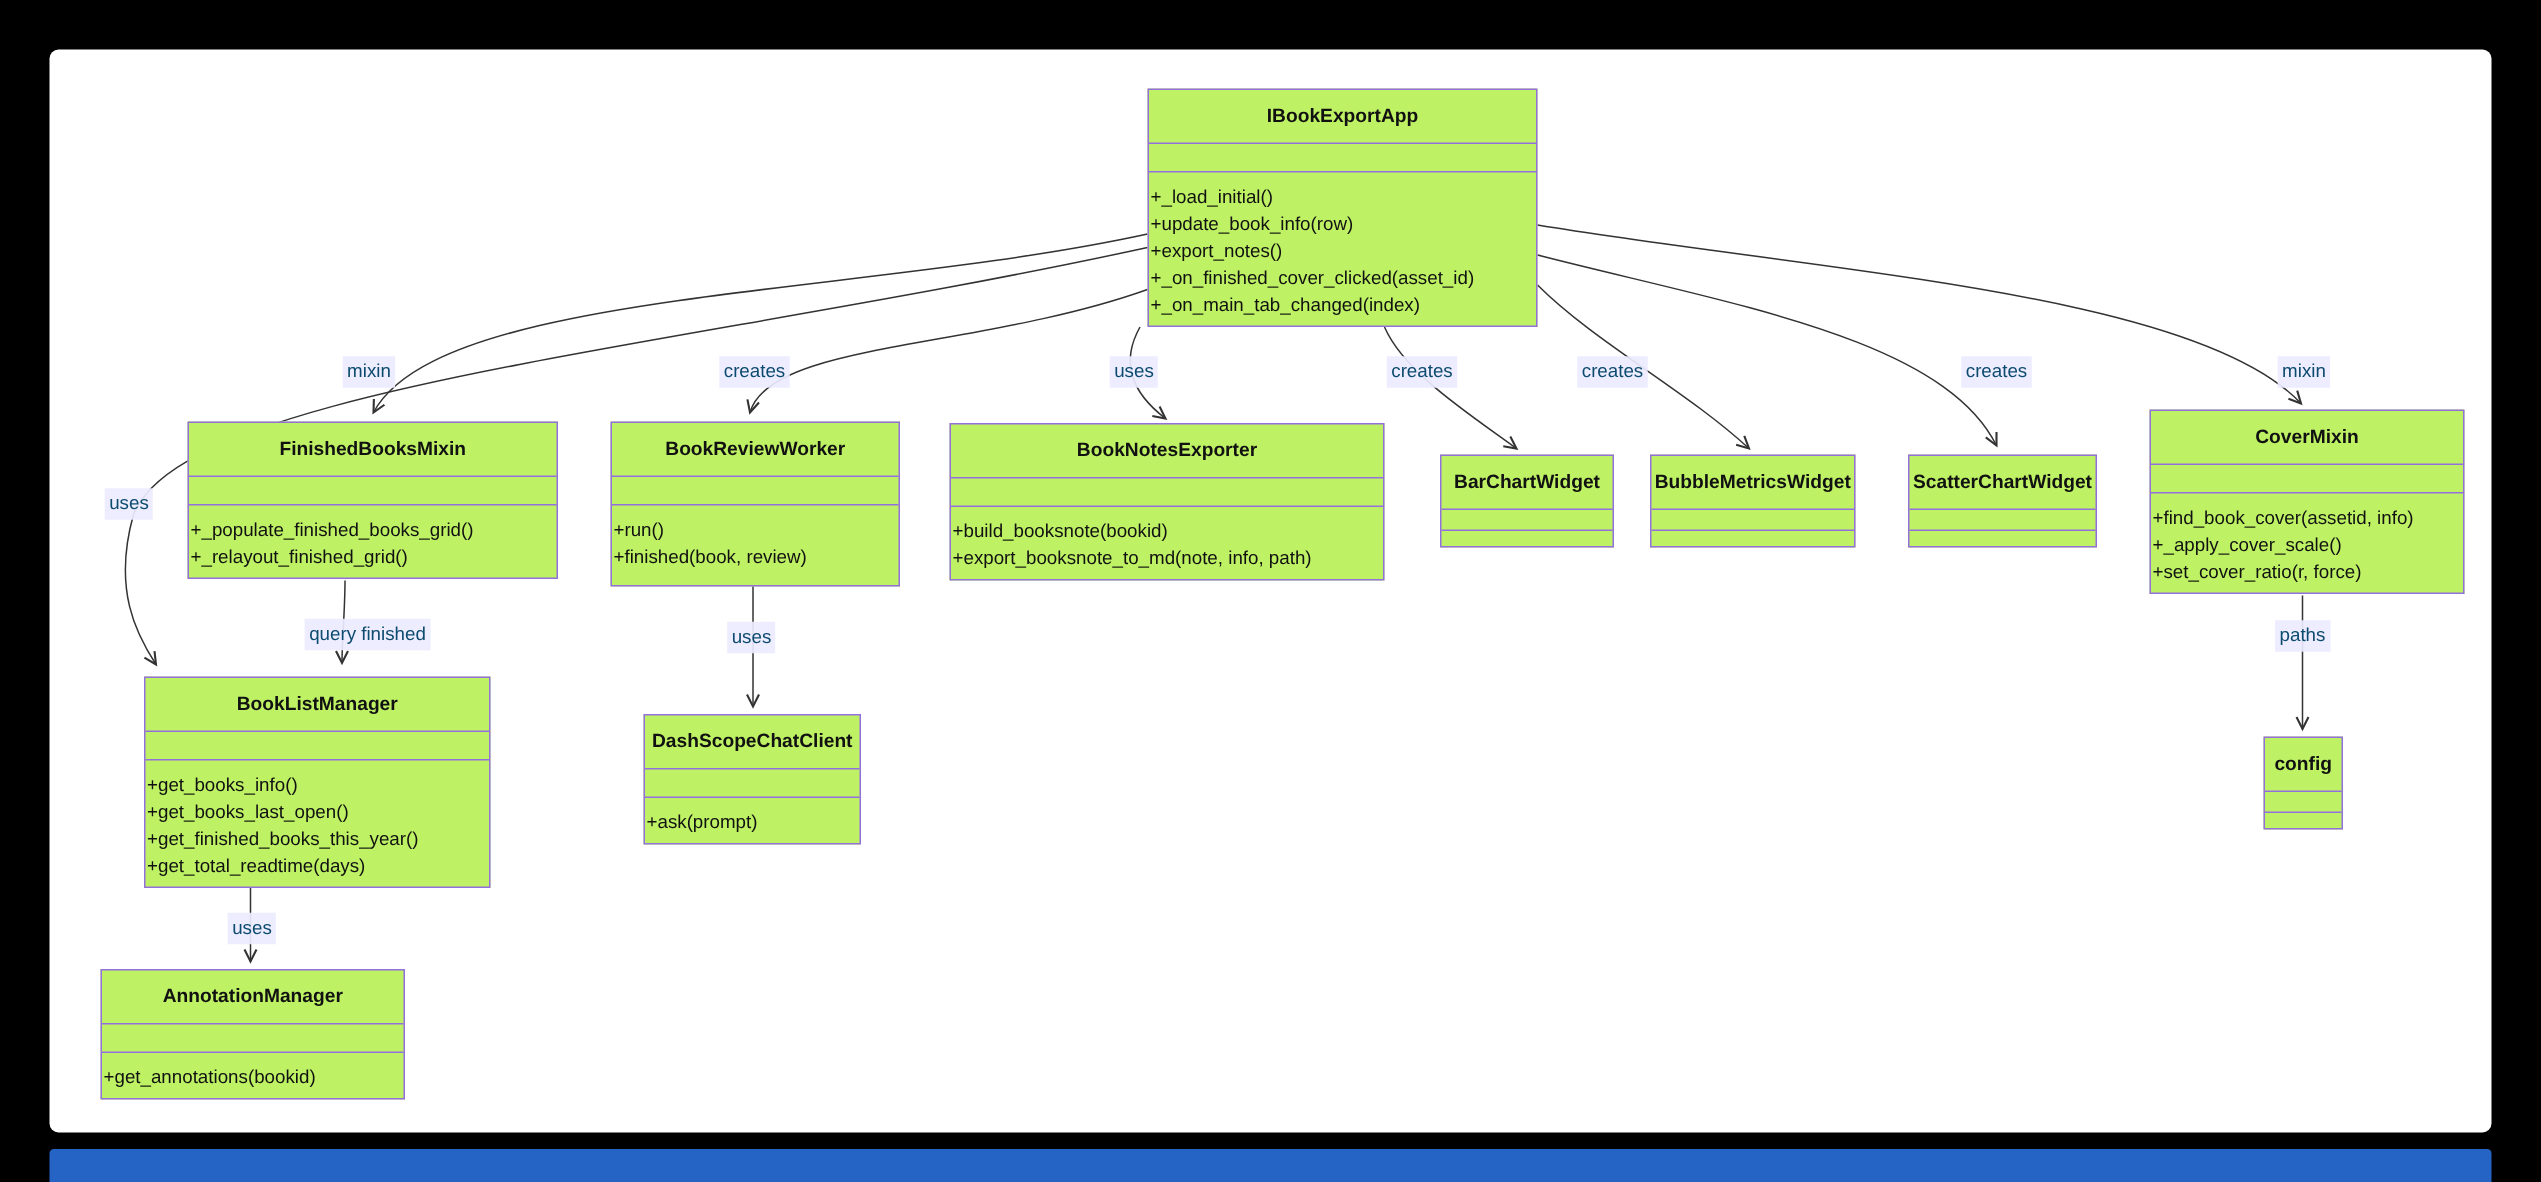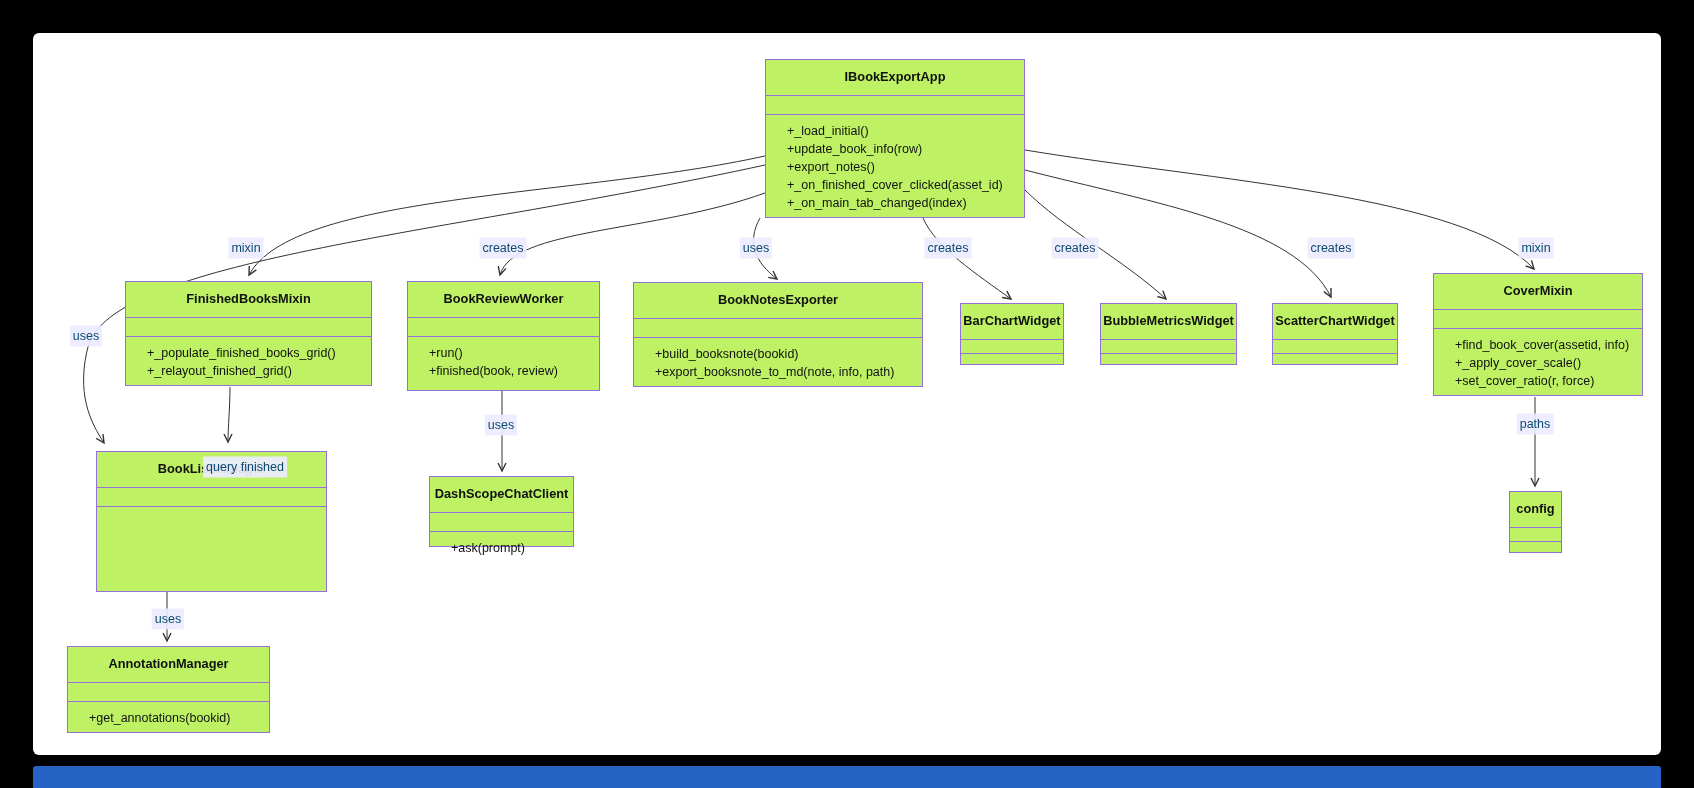--- a/index.html
+++ b/index.html
@@ -6,21 +6,21 @@
     font-family:"Liberation Sans", sans-serif;}
   .panel{position:absolute;left:33px;top:33px;width:1628px;height:722px;background:#ffffff;
     border-radius:6px;}
   #edges{position:absolute;left:0;top:0;pointer-events:none;}
   .edge{fill:none;stroke:#333333;stroke-width:1px;}
   .class-box{position:absolute;box-sizing:border-box;background:#bef264;border:1px solid #9370DB;
     color:#111;}
   .c-title{height:35px;line-height:34px;border-bottom:1px solid #9370DB;text-align:center;
     font-weight:bold;font-size:12.8px;white-space:nowrap;overflow:visible;}
   .c-attrs{height:18px;border-bottom:1px solid #9370DB;}
-  .c-methods{padding:7px 21px;font-size:12.5px;line-height:18px;white-space:nowrap;}
+  .c-methods{padding:7px 1px;font-size:12.5px;line-height:18px;white-space:nowrap;}
   .c-empty1{height:13px;border-bottom:1px solid #9370DB;}
   .c-empty2{height:14px;}
   .edge-label{position:absolute;transform:translate(-50%,-50%);background:rgba(236,236,255,0.92);
     color:#0c4a6e;font-size:12.5px;padding:2px 3px;white-space:nowrap;line-height:17px;}
   .bottom-bar{position:absolute;left:33px;top:766px;width:1628px;height:22px;background:#2563c4;
     border-radius:3px 3px 0 0;}
 </style>
 </head>
 <body>
 
@@ -73,21 +73,21 @@
         </div>
       </div>
       <div class="class-box" style="left: 600px; top: 249px; width: 290px; height: 105px;">
         <div class="c-title">BookNotesExporter</div>
         <div class="c-attrs"></div>
         <div class="c-methods">
           <div>+build_booksnote(bookid)</div>
           <div>+export_booksnote_to_md(note, info, path)</div>
         </div>
       </div>
-      <div class="class-box" style="left: 927px; top: 270px; width: 104px; height: 62px;">
+      <div class="class-box" style="left: 927px; top: 270px; width: 116px; height: 62px;">
         <div class="c-title">BarChartWidget</div>
         <div class="c-empty1"></div>
         <div class="c-empty2"></div>
       </div>
       <div class="class-box" style="left: 1067px; top: 270px; width: 137px; height: 62px;">
         <div class="c-title">BubbleMetricsWidget</div>
         <div class="c-empty1"></div>
         <div class="c-empty2"></div>
       </div>
       <div class="class-box" style="left: 1239px; top: 270px; width: 126px; height: 62px;">
@@ -100,22 +100,28 @@
         <div class="c-attrs"></div>
         <div class="c-methods">
           <div>+find_book_cover(assetid, info)</div>
           <div>+_apply_cover_scale()</div>
           <div>+set_cover_ratio(r, force)</div>
         </div>
       </div>
       <div class="class-box" style="left: 19px; top: 418px; width: 231px; height: 141px; margin-left: 44px;">
         <div class="c-title">BookListManager</div>
         <div class="c-attrs"></div>
+        <div class="c-methods">
+          <div>+get_books_info()</div>
+          <div>+get_books_last_open()</div>
+          <div>+get_finished_books_this_year()</div>
+          <div>+get_total_readtime(days)</div>
+        </div>
       </div>
-      <div class="class-box" style="left: 396px; top: 443px; width: 145px; height: 71px;">
+      <div class="class-box" style="left: 396px; top: 443px; width: 145px; height: 87px;">
         <div class="c-title">DashScopeChatClient</div>
         <div class="c-attrs"></div>
         <div class="c-methods">
           <div>+ask(prompt)</div>
         </div>
       </div>
       <div class="class-box" style="left: 34px; top: 613px; width: 203px; height: 87px;">
         <div class="c-title">AnnotationManager</div>
         <div class="c-attrs"></div>
         <div class="c-methods">
@@ -130,19 +136,19 @@
     </div>
   <div id="labels">
       <div class="edge-label" style="left: 213px; top: 215px;">mixin</div>
       <div class="edge-label" style="left: 53px; top: 303px;">uses</div>
       <div class="edge-label" style="left: 470px; top: 215px;">creates</div>
       <div class="edge-label" style="left: 723px; top: 215px;">uses</div>
       <div class="edge-label" style="left: 915px; top: 215px;">creates</div>
       <div class="edge-label" style="left: 1042px; top: 215px;">creates</div>
       <div class="edge-label" style="left: 1298px; top: 215px;">creates</div>
       <div class="edge-label" style="left: 1503px; top: 215px;">mixin</div>
-      <div class="edge-label" style="left: 212px; top: 390px; margin-top: 44px;">query finished</div>
+      <div class="edge-label" style="left: 212px; top: 390px;">query finished</div>
       <div class="edge-label" style="left: 468px; top: 392px;">uses</div>
       <div class="edge-label" style="left: 135px; top: 586px;">uses</div>
       <div class="edge-label" style="left: 1502px; top: 391px;">paths</div>
     </div>
 </div>
 <div class="bottom-bar"></div>
 
 </body></html>

